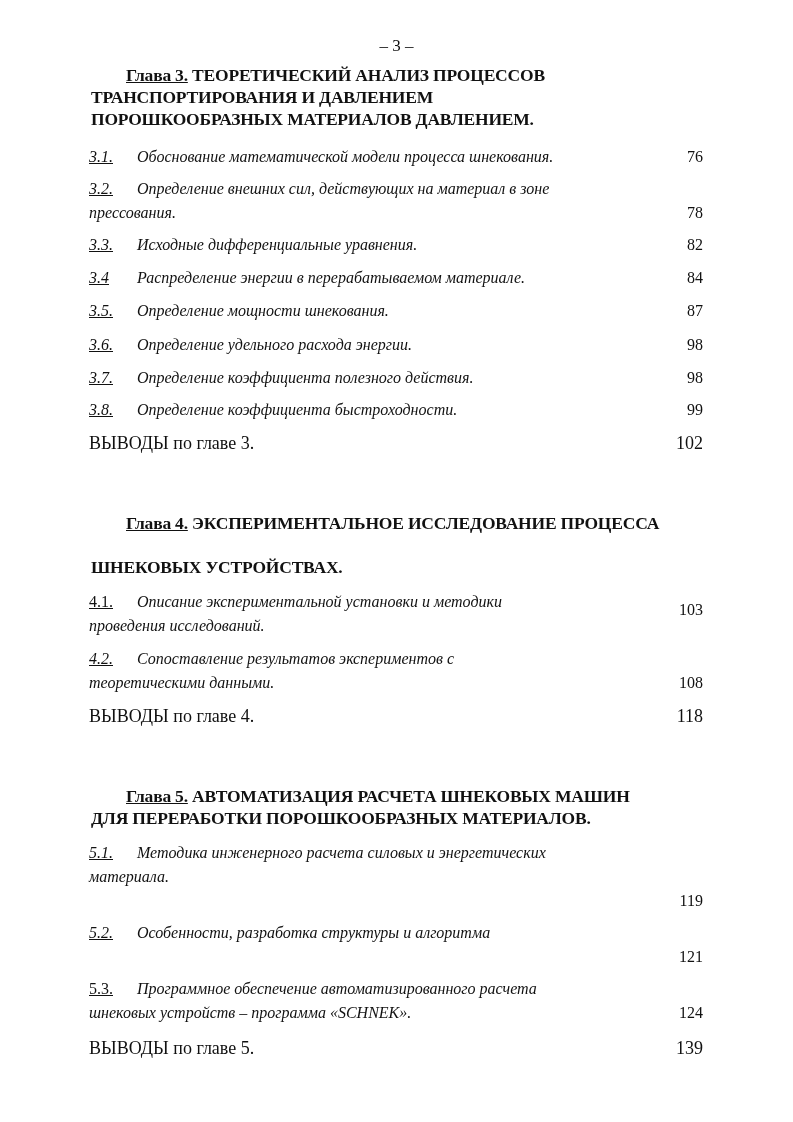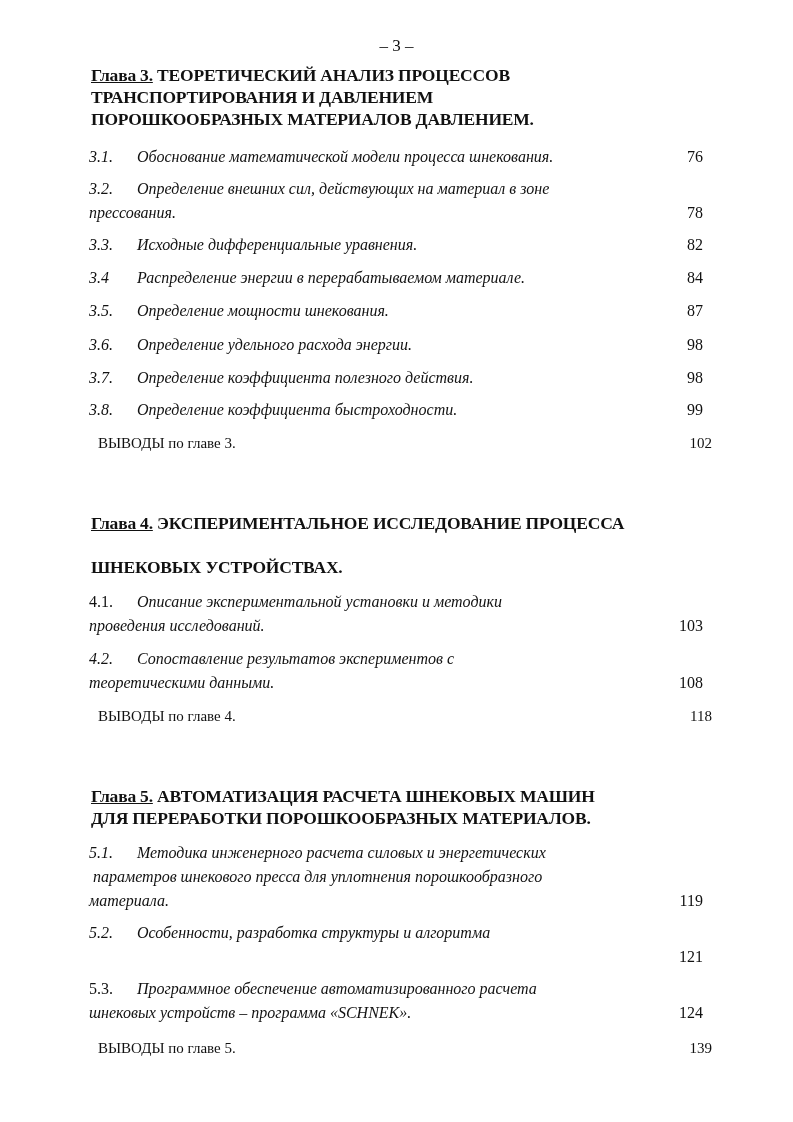--- a/index.html
+++ b/index.html
@@ -1,26 +1,26 @@
 <!DOCTYPE html>
 <html><head>
   <meta charset="utf-8">
   <style>
     html, body { margin: 0; padding: 0; background: #ffffff; }
     body { width: 793px; height: 1122px; position: relative; overflow: hidden; color: #111; font-family: "Liberation Serif", "DejaVu Serif", serif; }
     .pnum { position: absolute; top: 36px; left: 0; width: 793px; text-align: center; font-size: 17px; }
     .chap { position: absolute; left: 91px; width: 620px; font-weight: bold; font-size: 17.5px; line-height: 22px; letter-spacing: -0.2px; }
-    .chap .lbl { text-decoration: underline; }
+    .chap .lbl { text-decoration: underline; margin-left: 35px; }
     .entry { position: absolute; left: 89px; width: 614px; font-size: 16px; line-height: 24px; }
-    .entry .num { display: inline-block; width: 48px; font-style: italic; }
+    .entry .num { display: inline-block; width: 48px; font-style: italic; text-decoration: underline; }
     .entry .num.up { font-style: normal; }
     .entry .t { font-style: italic; }
     .entry .pg { position: absolute; right: 0; font-style: normal; }
     .entry .l2 { display: block; }
-    .conc { position: absolute; left: 98px; width: 614px; font-size: 15px; line-height: 24px; }
+    .conc { position: absolute; left: 89px; width: 614px; font-size: 18px; line-height: 24px; }
     .conc .pg { position: absolute; right: 0; }
   </style>
 </head>
 <body>
 
 <div class="pnum">– 3 –</div>
 
 <div class="chap" style="top:64px">
   <span class="lbl">Глава 3.</span>
   <span>ТЕОРЕТИЧЕСКИЙ АНАЛИЗ ПРОЦЕССОВ</span><br>
@@ -69,41 +69,40 @@
 <div class="chap" style="top:512px">
   <span class="lbl">Глава 4.</span>
   <span>ЭКСПЕРИМЕНТАЛЬНОЕ ИССЛЕДОВАНИЕ ПРОЦЕССА</span><br>
   <br>
   <span>ШНЕКОВЫХ УСТРОЙСТВАХ.</span>
 </div>
 
 <div class="entry" style="top:590px">
   <span class="num up">4.1.</span><span class="t">Описание экспериментальной установки и методики</span>
   <span class="t l2">проведения исследований.</span>
-  <span class="pg" style="top:24px">103</span>
+  <span class="pg" style="top:8px">103</span>
 </div>
 <div class="entry" style="top:647px">
   <span class="num">4.2.</span><span class="t">Сопоставление результатов экспериментов с</span>
   <span class="t l2">теоретическими данными.</span>
   <span class="pg" style="top:24px">108</span>
 </div>
 <div class="conc" style="top:704px">
   <span>ВЫВОДЫ по главе 4.</span>
   <span class="pg">118</span>
 </div>
 
 <div class="chap" style="top:785px">
   <span class="lbl">Глава 5.</span>
   <span>АВТОМАТИЗАЦИЯ РАСЧЕТА ШНЕКОВЫХ МАШИН</span><br>
   <span>ДЛЯ ПЕРЕРАБОТКИ ПОРОШКООБРАЗНЫХ МАТЕРИАЛОВ.</span>
 </div>
 
 <div class="entry" style="top:841px">
   <span class="num">5.1.</span><span class="t">Методика инженерного расчета силовых и энергетических</span>
-  <span class="t l2" style="white-space:pre"> параметров шнекового пресса для уплотнения порошкообразного</span>
   <span class="t l2">материала.</span>
   <span class="pg" style="top:48px">119</span>
 </div>
 <div class="entry" style="top:921px">
   <span class="num">5.2.</span><span class="t">Особенности, разработка структуры и алгоритма</span>
   <span class="pg" style="top:24px">121</span>
 </div>
 <div class="entry" style="top:977px">
   <span class="num up">5.3.</span><span class="t">Программное обеспечение автоматизированного расчета</span>
   <span class="t l2">шнековых устройств – программа «SCHNEK».</span>

